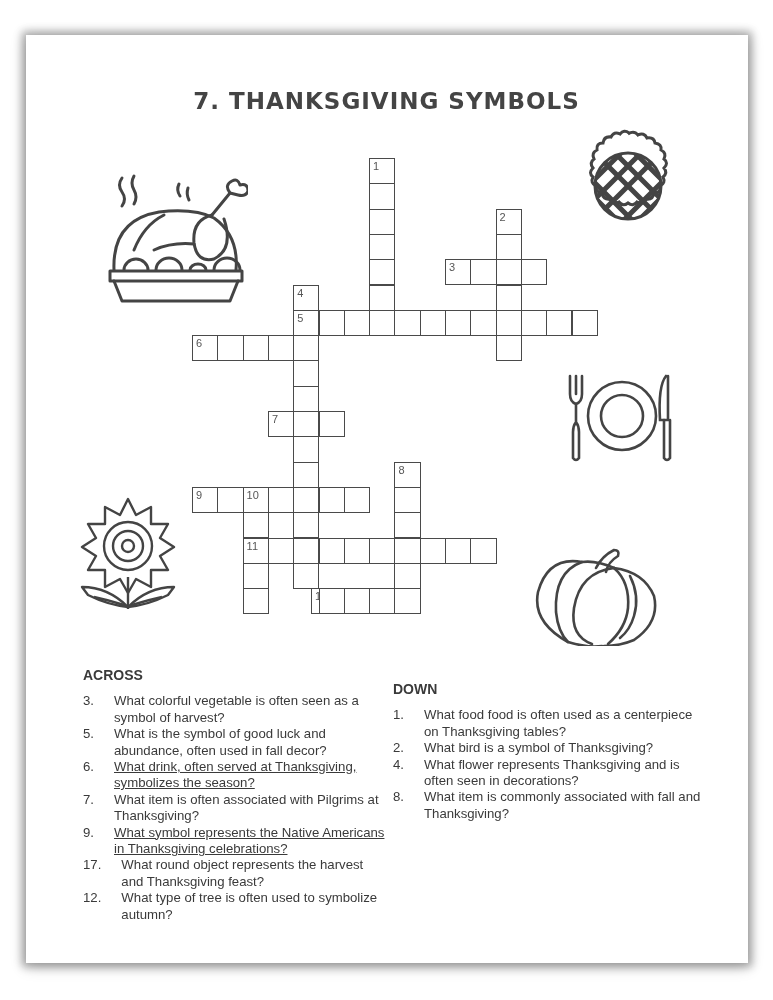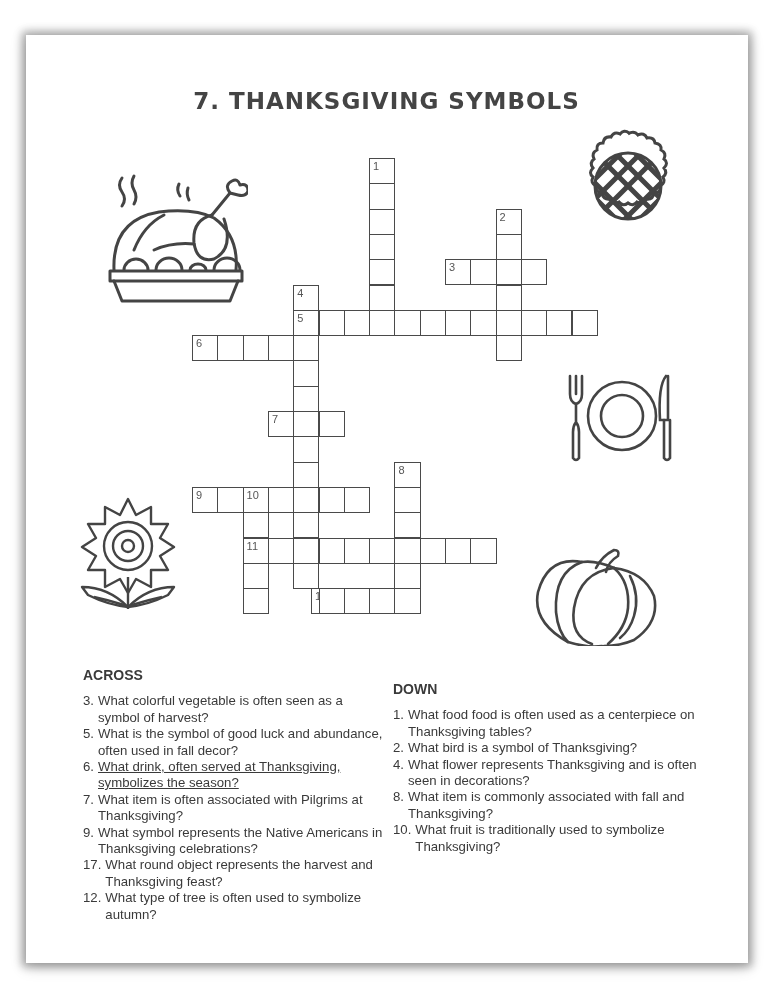--- a/index.html
+++ b/index.html
@@ -26,21 +26,21 @@
     border: 1.5px solid #4a4a4a; background: #fff;
   }
   .cell .num {
     position: absolute; left: 3px; top: 1px;
     font-size: 11px; color: #555; font-family: "Liberation Sans", sans-serif;
   }
   .clues { position: absolute; font-size: 13.2px; line-height: 16.4px; color: #3a3a3a; }
   .clues h3 { margin: 0 0 10px 0; font-size: 14px; font-weight: bold; color: #3a3a3a; }
   .clue { display: flex; }
   .clue .n { white-space: pre; }
-  .clue .t { flex: 1; }
+  .clue .t { flex: 1; margin-left: 16px; }
   .icon { position: absolute; }
   .icon svg { display: block; }
 </style>
 </head>
 <body>
 
 <div class="page"></div>
 
 <div class="title">7. THANKSGIVING SYMBOLS</div>
 
@@ -235,21 +235,21 @@
       <div class="clue">
         <span class="n">6.</span>
         <span class="t" style="padding-left: 4px; text-decoration: underline;">What drink, often served at Thanksgiving, symbolizes the season?</span>
       </div>
       <div class="clue">
         <span class="n">7.</span>
         <span class="t" style="padding-left: 4px;">What item is often associated with Pilgrims at Thanksgiving?</span>
       </div>
       <div class="clue">
         <span class="n">9.</span>
-        <span class="t" style="padding-left: 4px;">What symbol represents the Native Americans in Thanksgiving celebrations?</span>
+        <span class="t" style="padding-left: 4px; text-decoration: underline;">What symbol represents the Native Americans in Thanksgiving celebrations?</span>
       </div>
       <div class="clue">
         <span class="n">17.</span>
         <span class="t" style="padding-left: 4px;">What round object represents the harvest and Thanksgiving feast?</span>
       </div>
       <div class="clue">
         <span class="n">12.</span>
         <span class="t" style="padding-left: 4px;">What type of tree is often used to symbolize autumn?</span>
       </div>
     </div>
@@ -267,18 +267,14 @@
         <span class="t" style="padding-left: 4px;">What bird is a symbol of Thanksgiving?</span>
       </div>
       <div class="clue">
         <span class="n">4.</span>
         <span class="t" style="padding-left: 4px;">What flower represents Thanksgiving and is often seen in decorations?</span>
       </div>
       <div class="clue">
         <span class="n">8.</span>
         <span class="t" style="padding-left: 4px;">What item is commonly associated with fall and Thanksgiving?</span>
       </div>
-      <div class="clue">
-        <span class="n">10.</span>
-        <span class="t" style="padding-left: 4px;">What fruit is traditionally used to symbolize Thanksgiving?</span>
-      </div>
     </div>
 </div>
 
 </body></html>

